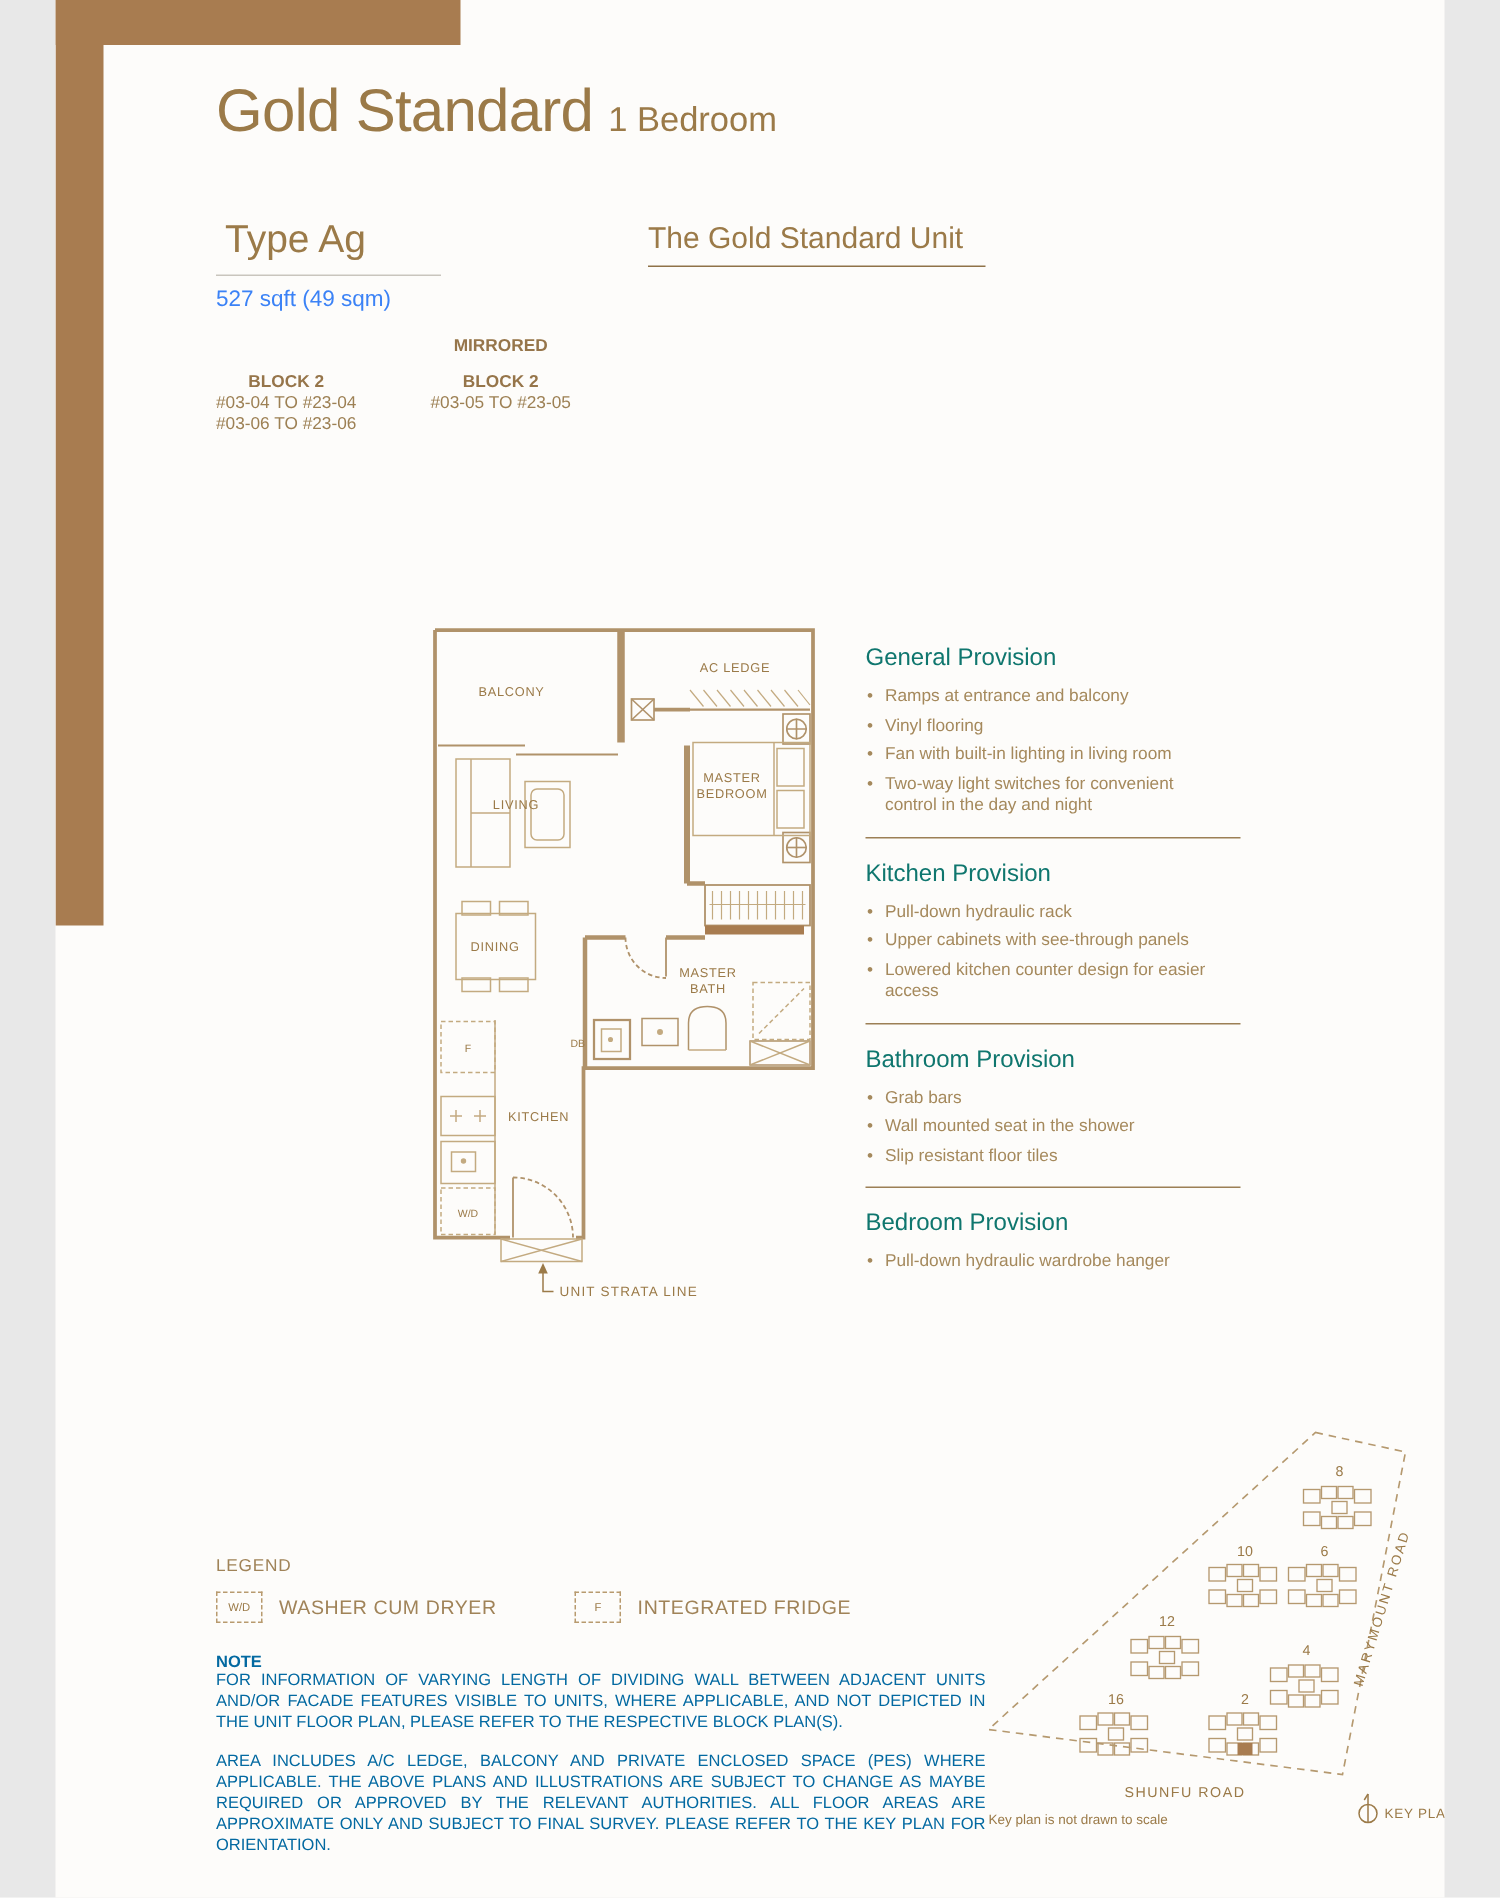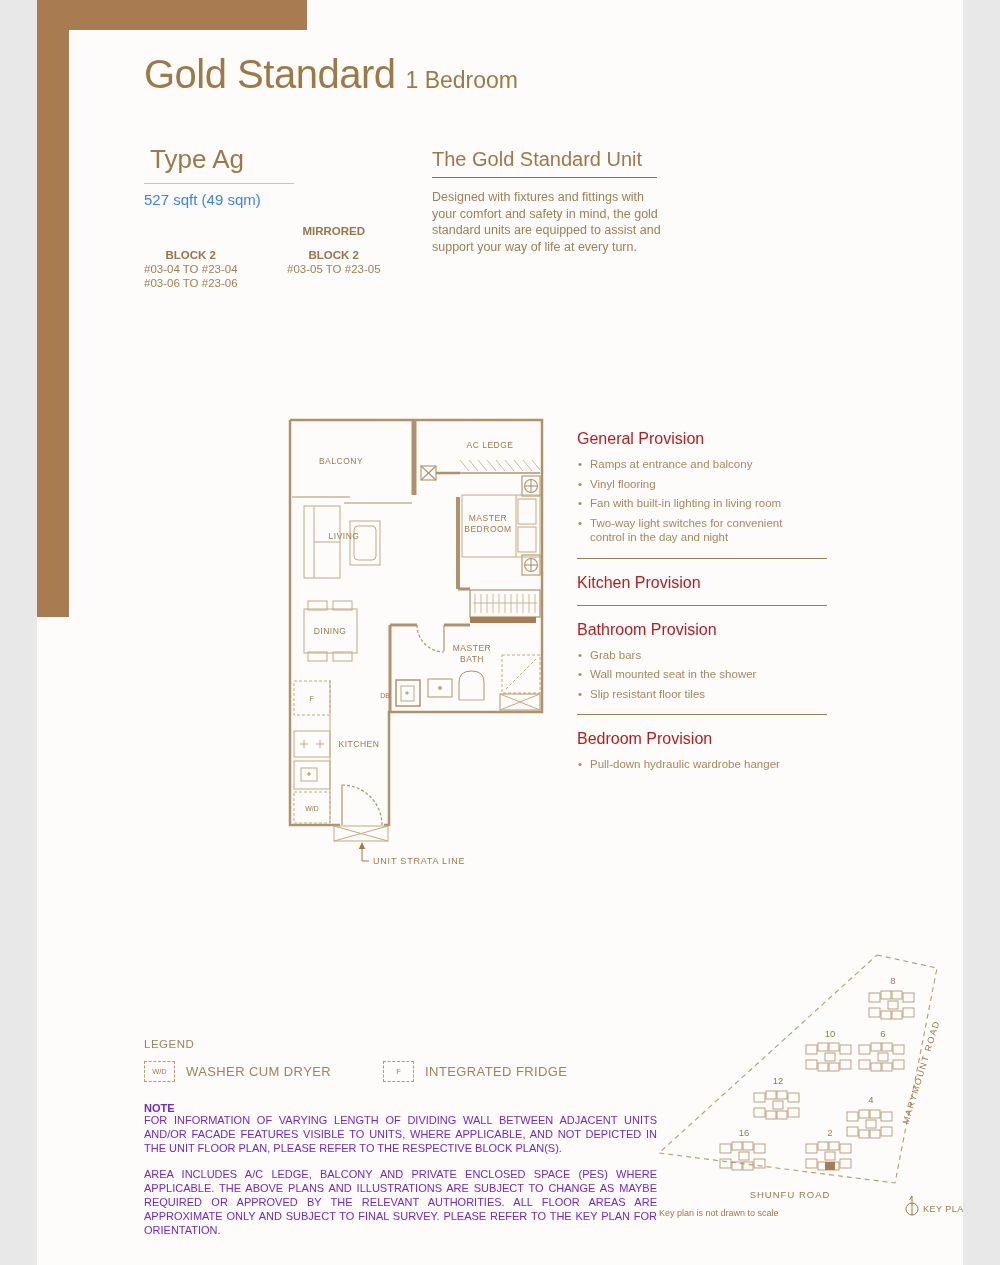--- a/index.html
+++ b/index.html
@@ -29,36 +29,36 @@
   .unit-heading { position:absolute; left:395px; top:148px; font-size:20px; color:#9b7a48; font-weight:normal; }
   .unit-rule { position:absolute; left:395px; top:177px; width:225px; border-top:1px solid #8f7248; }
   .unit-desc { position:absolute; left:395px; top:189px; width:238px; font-size:12.5px; line-height:16.5px; color:#9d8054; }
 
   
   .floorplan { position:absolute; left:247px; top:413px; width:290px; height:460px; }
   .floorplan text { font-family:"Liberation Sans", sans-serif; fill:#9b7a48; }
 
   
   .provisions { position:absolute; left:540px; top:430px; width:250px; }
-  .provisions h3 { font-size:16px; color:#b91c1c; font-weight:normal; margin:0 0 9px 0; }
+  .provisions h3 { font-size:16px; color:#0f766e; font-weight:normal; margin:0 0 9px 0; }
   .provisions ul { list-style:none; margin:0 12px 2px 0; }
   .provisions li { position:relative; padding-left:13px; margin:5px 0; font-size:11.5px; line-height:14.5px; color:#a5895c; }
   .provisions li::before { content:"\2022"; position:absolute; left:1px; top:0; }
   .prov-divider { border:none; border-top:1px solid #9c7f55; margin:13px 0 15px 0; }
 
   
   .legend { position:absolute; left:107px; top:1038px; color:#a08358; }
   .legend-title { font-size:11.5px; letter-spacing:0.5px; }
   .legend-row { display:flex; align-items:center; margin-top:11px; }
   .legend-sym { width:31px; height:21px; border:1px dashed #b89a6e; color:#9b7a48; font-size:7.5px; display:flex; align-items:center; justify-content:center; }
   .legend-label { font-size:13px; letter-spacing:0.4px; margin-left:11px; }
   .legend-group2 { margin-left:52px; display:flex; align-items:center; }
 
   
-  .note { position:absolute; left:107px; top:1102px; width:513px; color:#6d28d9; }
+  .note { position:absolute; left:107px; top:1102px; width:513px; color:#0369a1; }
   .note-title { font-size:11px; font-weight:bold; }
   .note p { font-size:11px; line-height:13.8px; text-align:justify; margin:0 0 13px 0; }
 
   
   .keyplan { position:absolute; left:613px; top:950px; width:385px; height:295px; }
   .keyplan text { font-family:"Liberation Sans", sans-serif; fill:#9b7a48; }
 </style>
 </head>
 <body>
 
@@ -83,21 +83,20 @@
   </div>
   <div class="block-col block-col-b">
     <div class="bold">MIRRORED</div>
     <div class="gap"></div>
     <div class="bold">BLOCK 2</div>
     <div>#03-05 TO #23-05</div>
   </div>
 
   <h2 class="unit-heading">The Gold Standard Unit</h2>
   <div class="unit-rule"></div>
-  <p class="unit-desc">Designed with fixtures and fittings with your comfort and safety in mind, the gold standard units are equipped to assist and support your way of life at every turn.</p>
 
   <svg class="floorplan" viewBox="0 0 290 460">
 
     <g stroke="#b0926a" fill="none" stroke-width="2.5">
       <path d="M6,7 L258,7 L258,299 L105,299 L105,412 L100,412 M56,412 L6,412 L6,7"></path>
       <line x1="130" y1="7" x2="130" y2="82" stroke-width="5"></line>
       <line x1="152" y1="60" x2="176" y2="60"></line>
       <line x1="176" y1="60" x2="256" y2="60" stroke-width="1.5"></line>
       <line x1="174" y1="84" x2="174" y2="176" stroke-width="4"></line>
       <line x1="174" y1="176" x2="186" y2="176" stroke-width="3"></line>
@@ -235,20 +234,25 @@
   <div class="provisions">
     <h3>General Provision</h3>
     <ul>
       <li>Ramps at entrance and balcony</li>
       <li>Vinyl flooring</li>
       <li>Fan with built-in lighting in living room</li>
       <li>Two-way light switches for convenient control in the day and night</li>
     </ul>
     <hr class="prov-divider">
     <h3>Kitchen Provision</h3>
+    <ul>
+      <li>Pull-down hydraulic rack</li>
+      <li>Upper cabinets with see-through panels</li>
+      <li>Lowered kitchen counter design for easier access</li>
+    </ul>
     <hr class="prov-divider">
     <h3>Bathroom Provision</h3>
     <ul>
       <li>Grab bars</li>
       <li>Wall mounted seat in the shower</li>
       <li>Slip resistant floor tiles</li>
     </ul>
     <hr class="prov-divider">
     <h3>Bedroom Provision</h3>
     <ul>

